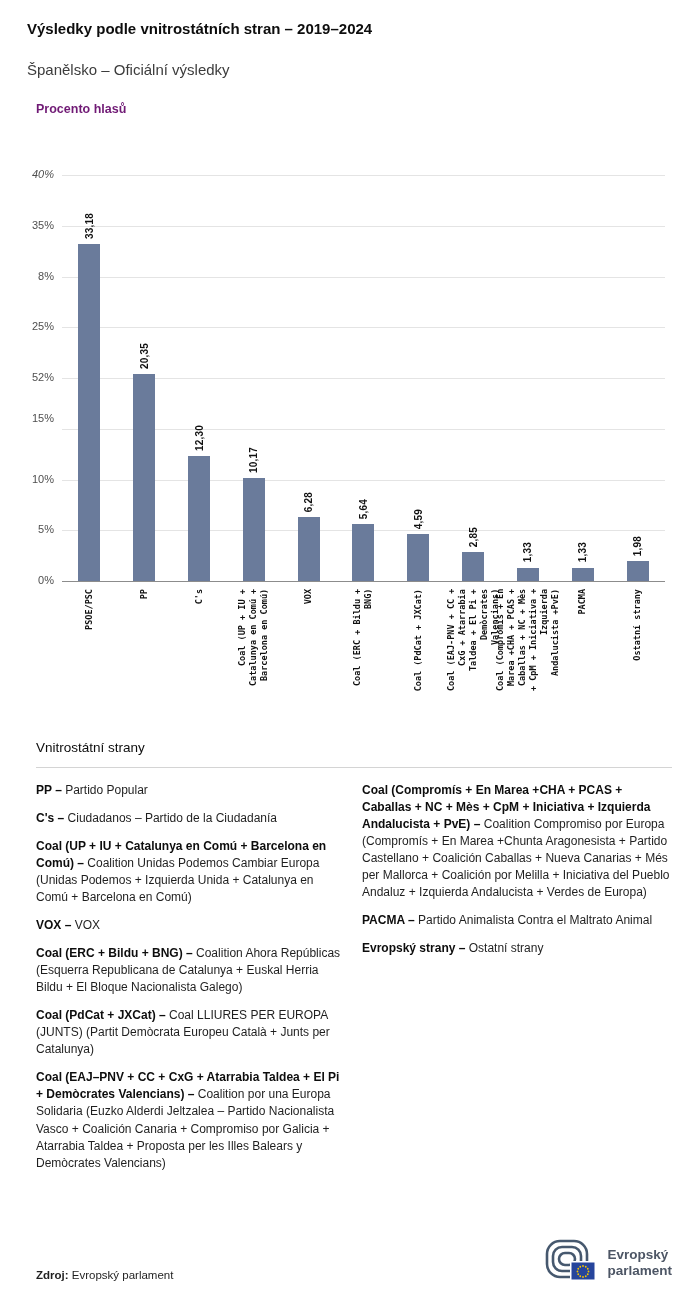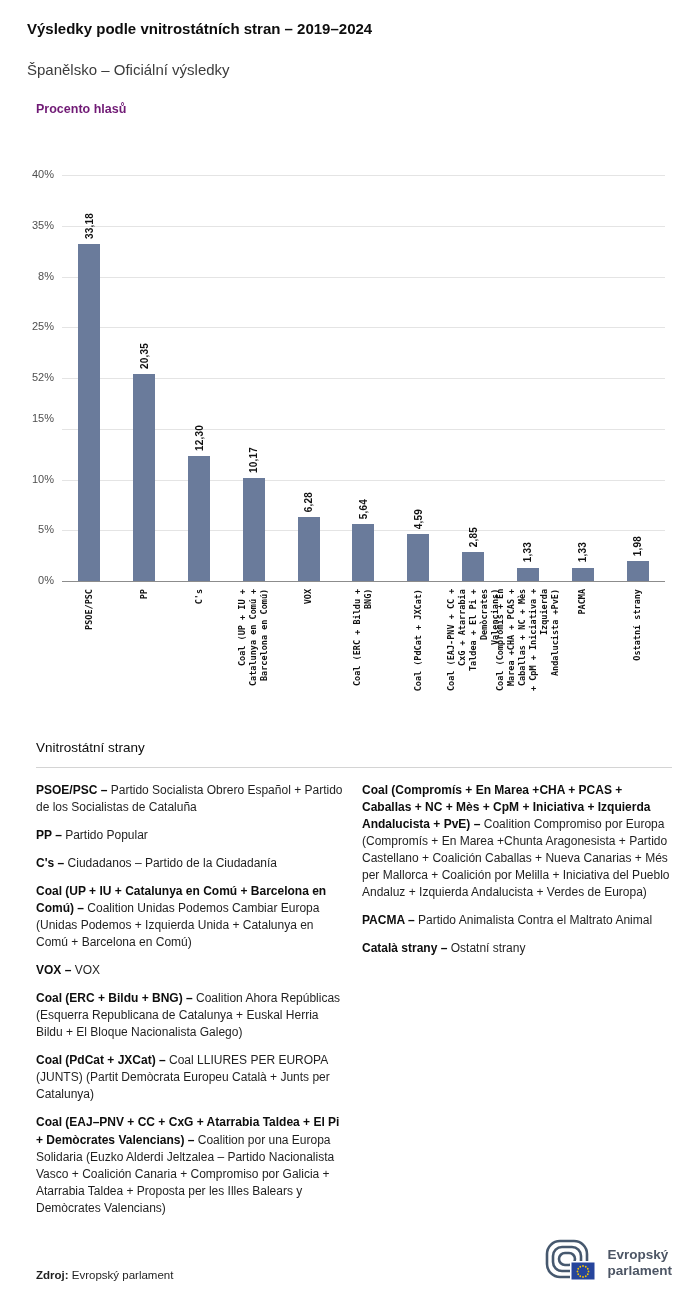--- a/index.html
+++ b/index.html
@@ -54,21 +54,21 @@
 
   <div id="y-axis">
       <div class="ytick" style="top: 399px;">0%</div>
       <div class="ytick" style="top: 348.25px;">5%</div>
       <div class="ytick" style="top: 297.5px; text-align: right;">10%</div>
       <div class="ytick" style="top: 237px;">15%</div>
       <div class="ytick" style="top: 196px;">52%</div>
       <div class="ytick" style="top: 145.25px;">25%</div>
       <div class="ytick" style="top: 94.5px;">8%</div>
       <div class="ytick" style="top: 43.75px;">35%</div>
-      <div class="ytick" style="top: -7px;">40%</div>
+      <div class="ytick" style="top: -7px; font-style: italic;">40%</div>
     </div>
   <div id="plot">
       <div class="gridline baseline" style="top: 406px;"></div>
       <div class="gridline" style="top: 355.25px;"></div>
       <div class="gridline" style="top: 304.5px;"></div>
       <div class="gridline" style="top: 253.75px;"></div>
       <div class="gridline" style="top: 203px;"></div>
       <div class="gridline" style="top: 152.25px;"></div>
       <div class="gridline" style="top: 101.5px;"></div>
       <div class="gridline" style="top: 50.75px;"></div>
@@ -172,33 +172,32 @@
         <div class="clabel">PACMA</div>
       </div>
       <div class="cwrap" style="left: 610.182px; width: 54.8182px;">
         <div class="clabel">Ostatní strany</div>
       </div>
     </div>
 
   <div class="legend-heading">Vnitrostátní strany</div>
   <div class="rule"></div>
   <div id="legend-left" class="legend-col">
-      <p class="entry"><strong>PSOE/PSC – </strong>Partido Socialista Obrero Español + Partido de los Socialistas de Cataluña</p>
       <p class="entry"><strong>PP – </strong>Partido Popular</p>
       <p class="entry"><strong>C's – </strong>Ciudadanos – Partido de la Ciudadanía</p>
       <p class="entry"><strong>Coal (UP + IU + Catalunya en Comú + Barcelona en Comú) – </strong>Coalition Unidas Podemos Cambiar Europa (Unidas Podemos + Izquierda Unida + Catalunya en Comú + Barcelona en Comú)</p>
       <p class="entry"><strong>VOX – </strong>VOX</p>
       <p class="entry"><strong>Coal (ERC + Bildu + BNG) – </strong>Coalition Ahora Repúblicas (Esquerra Republicana de Catalunya + Euskal Herria Bildu + El Bloque Nacionalista Galego)</p>
       <p class="entry"><strong>Coal (PdCat + JXCat) – </strong>Coal LLIURES PER EUROPA (JUNTS) (Partit Demòcrata Europeu Català + Junts per Catalunya)</p>
       <p class="entry"><strong>Coal (EAJ–PNV + CC + CxG + Atarrabia Taldea + El Pi + Demòcrates Valencians) – </strong>Coalition por una Europa Solidaria (Euzko Alderdi Jeltzalea – Partido Nacionalista Vasco + Coalición Canaria + Compromiso por Galicia + Atarrabia Taldea + Proposta per les Illes Balears y Demòcrates Valencians)</p>
     </div>
   <div id="legend-right" class="legend-col">
       <p class="entry"><strong>Coal (Compromís + En Marea +CHA + PCAS + Caballas + NC + Mès + CpM + Iniciativa + Izquierda Andalucista + PvE) – </strong>Coalition Compromiso por Europa (Compromís + En Marea +Chunta Aragonesista + Partido Castellano + Coalición Caballas + Nueva Canarias + Més per Mallorca + Coalición por Melilla + Iniciativa del Pueblo Andaluz + Izquierda Andalucista + Verdes de Europa)</p>
       <p class="entry"><strong>PACMA – </strong>Partido Animalista Contra el Maltrato Animal</p>
-      <p class="entry"><strong>Català strany – </strong>Ostatní strany</p>
+      <p class="entry"><strong>Evropský strany – </strong>Ostatní strany</p>
     </div>
 
   <div class="source"><strong>Zdroj:</strong><span> Evropský parlament</span></div>
 
   <div class="ep-logo">
     <span>
       <svg width="52" height="44" viewBox="0 0 52 44" xmlns="http://www.w3.org/2000/svg">
         <g fill="none" stroke="#46586e" stroke-width="2.6">
           <rect x="2" y="2" width="40" height="36" rx="13"></rect>
           <rect x="8" y="8" width="28" height="24" rx="9"></rect>

